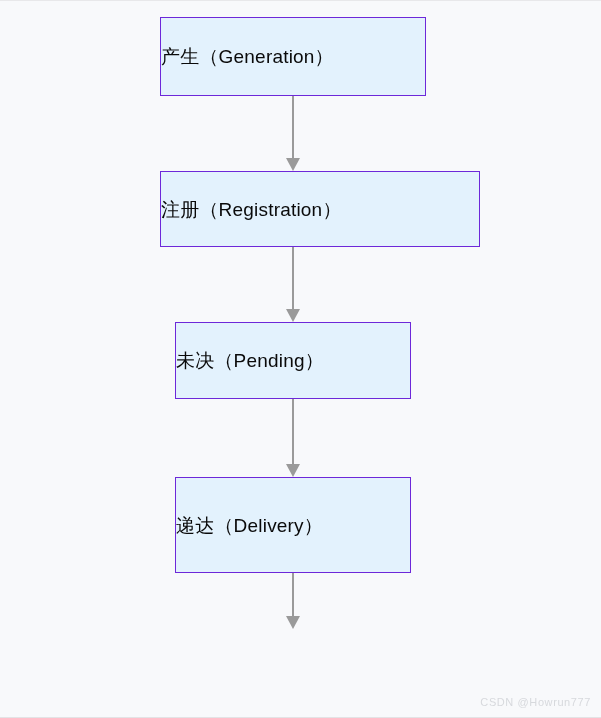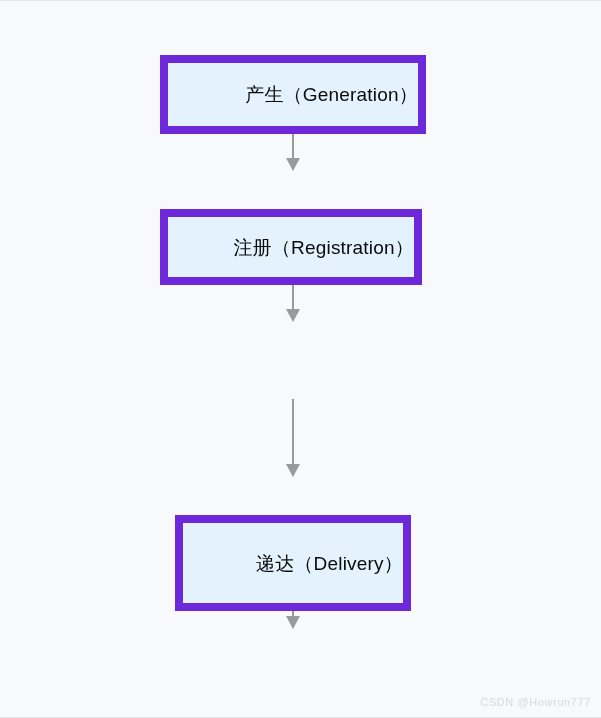--- a/index.html
+++ b/index.html
@@ -20,29 +20,28 @@
     height: 718px;
     background: #f8f9fb;
     box-sizing: border-box;
     border-top: 1px solid #e8e8ea;
     border-bottom: 1px solid #e3e3e5;
   }
   .flow-node {
     position: absolute;
     box-sizing: border-box;
     background: #e3f2fd;
-    border: 8px solid #6d28d9;
+    border: 1px solid #6d28d9;
     display: flex;
     align-items: center;
-    justify-content: flex-end;
+    justify-content: flex-start;
     color: #0a0a0a;
     font-size: 19px;
     letter-spacing: 0.2px;
     white-space: nowrap;
-    margin-top: 38px;
   }
   .node-label {
     display: inline-block;
     line-height: 1;
   }
   .connector {
     position: absolute;
     overflow: visible;
   }
   .conn-line {
@@ -85,24 +84,27 @@
 
   <svg class="connector" style="left:277px; top:550px;" width="32" height="79" viewBox="0 0 32 79">
     <line class="conn-line" x1="16" y1="0" x2="16" y2="67"></line>
     <polygon class="conn-head" points="9,65 23,65 16,78"></polygon>
   </svg>
 
   <div class="flow-node" style="left:160px; top:16px; width:266px; height:79px;">
     <span class="node-label">产生（Generation）</span>
   </div>
 
-  <div class="flow-node" style="left:160px; top:170px; width:262px; height:76px;">
+  <div class="flow-node" style="left:160px; top:170px; width:320px; height:76px;">
     <span class="node-label">注册（Registration）</span>
   </div>
 
+  <div class="flow-node" style="left:175px; top:321px; width:236px; height:77px;">
+    <span class="node-label">未决（Pending）</span>
+  </div>
 
   <div class="flow-node" style="left:175px; top:476px; width:236px; height:96px;">
     <span class="node-label">递达（Delivery）</span>
   </div>
 
 
   <div id="watermark">CSDN @Howrun777</div>
 
 </div>
 

